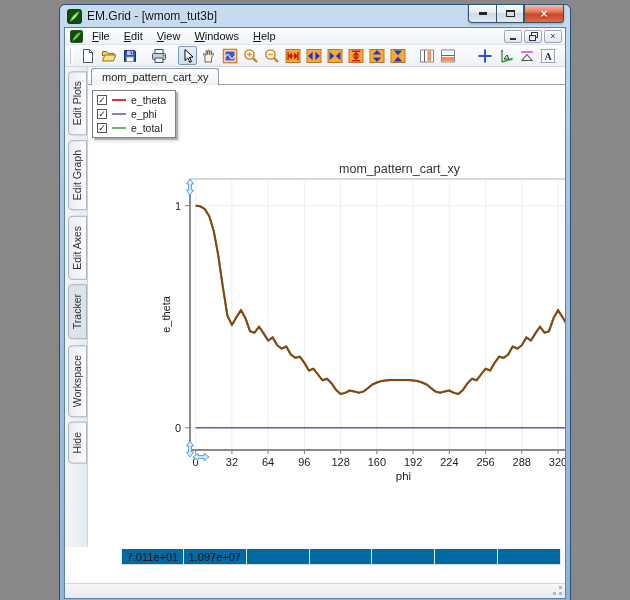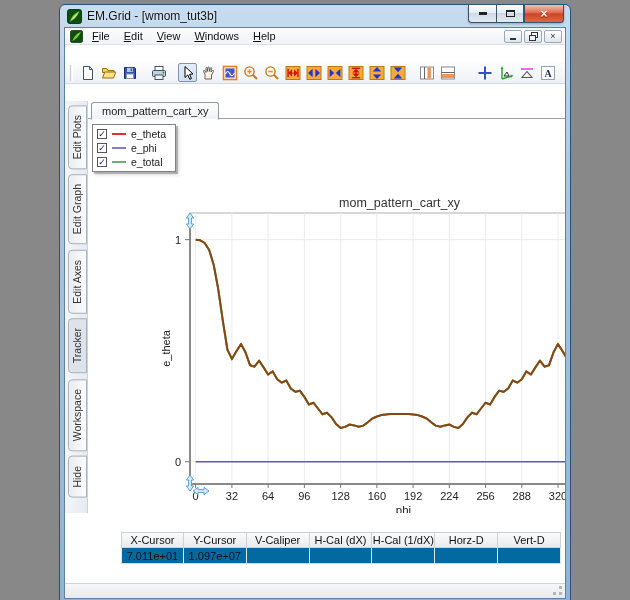--- a/index.html
+++ b/index.html
@@ -16,21 +16,21 @@
     background:linear-gradient(#fbfdfe 0%,#e5edf4 45%,#cddae6 50%,#e2ebf3 100%);}
   .cap-btn.min{border-radius:0 0 0 4px;border-right:none;}
   .cap-btn.max{border-radius:0;}
   .cap-btn.close{width:40px;border-radius:0 0 4px 0;border-left:1px solid #33536f;
     background:linear-gradient(#f4c0b2 0%,#e2765a 40%,#cc4628 55%,#e06a44 100%);}
   .glyph-min{width:8px;height:3px;background:#222;}
   .glyph-max{width:9px;height:7px;border:1px solid #222;border-top:2px solid #222;background:transparent;}
   .glyph-close{color:#fff;font-weight:bold;font-size:12px;line-height:12px;text-shadow:0 1px 1px #6b1a08;}
   
   .client{position:absolute;left:4px;top:22px;right:4px;bottom:4px;background:#fff;
-    border:1px solid #5c80a6;display:flex;flex-direction:column;overflow:hidden;gap:17px;}
+    border:1px solid #5c80a6;display:flex;flex-direction:column;overflow:hidden;}
   
   .menubar{height:17px;flex:0 0 17px;display:flex;align-items:center;background:linear-gradient(#fbfcfd,#f0f3f7);
     border-bottom:1px solid #dde2e8;padding-left:3px;font-size:11px;color:#111;}
   .menu-item{padding:1px 7px;cursor:default;}
   .menu-item u{text-decoration:underline;}
   .mdi-buttons{margin-left:auto;display:flex;gap:2px;padding-right:3px;}
   .mdi-btn{width:18px;height:13px;border:1px solid #9aa8b8;border-radius:2px;display:flex;align-items:center;
     justify-content:center;background:linear-gradient(#ffffff,#dfe6ee);font-size:9px;color:#333;line-height:9px;}
   .mdi-min-glyph{width:6px;height:2px;background:#333;margin-top:5px;}
   
@@ -398,29 +398,20 @@
             <path d="M102,94 L105.6,99 L103.4,99 L103.4,105 L105.6,105 L102,110 L98.4,105 L100.6,105 L100.6,99 L98.4,99 Z" fill="#d9ecfb" stroke="#5b9fd4" stroke-width="1"></path>
             <path d="M102,356 L105.6,361 L103.4,361 L103.4,367 L105.6,367 L102,372 L98.4,367 L100.6,367 L100.6,361 L98.4,361 Z" fill="#d9ecfb" stroke="#5b9fd4" stroke-width="1"></path>
             <path d="M105,372 L110,368.4 L110,370.6 L116,370.6 L116,368.4 L121,372 L116,375.6 L116,373.4 L110,373.4 L110,375.6 Z" fill="#d9ecfb" stroke="#5b9fd4" stroke-width="1"></path>
             <path d="M507,366 L512,362.4 L512,364.6 L518,364.6 L518,362.4 L523,366 L518,369.6 L518,367.4 L512,367.4 L512,369.6 Z" fill="#d9ecfb" stroke="#5b9fd4" stroke-width="1"></path>
           </svg>
       </div>
     </div>
 
     <div class="cursor-area">
       <div class="tbl">
-        <div class="tr" id="tbl-head">
-            <div class="th">X-Cursor</div>
-            <div class="th">Y-Cursor</div>
-            <div class="th">V-Caliper</div>
-            <div class="th">H-Cal (dX)</div>
-            <div class="th">H-Cal (1/dX)</div>
-            <div class="th">Horz-D</div>
-            <div class="th">Vert-D</div>
-          </div>
         <div class="tr" id="tbl-vals">
             <div class="td">7.011e+01</div>
             <div class="td">1.097e+07</div>
             <div class="td"></div>
             <div class="td"></div>
             <div class="td"></div>
             <div class="td"></div>
             <div class="td"></div>
           </div>
       </div>

